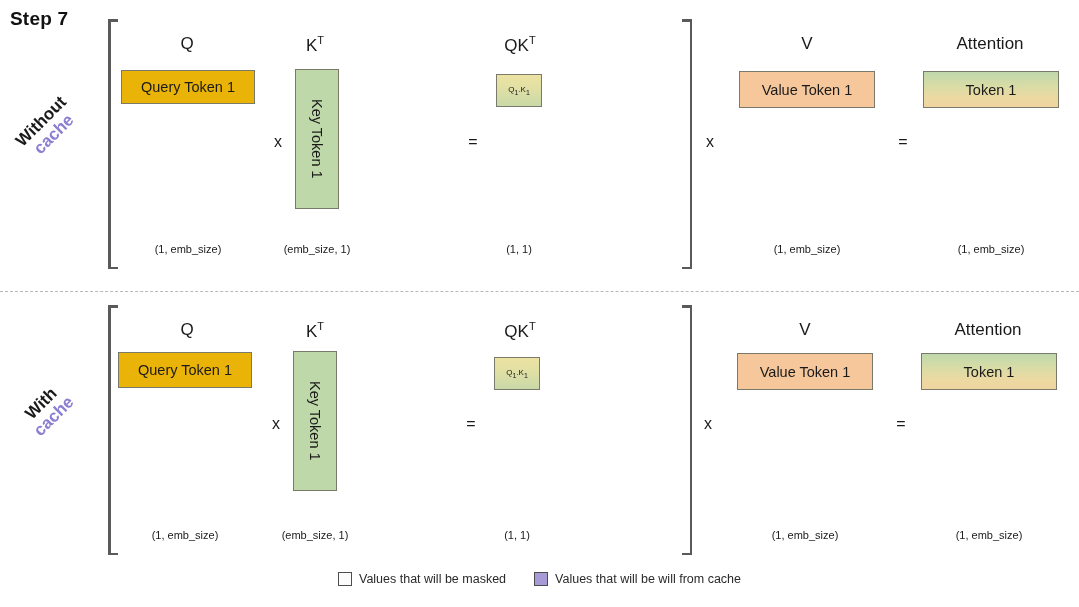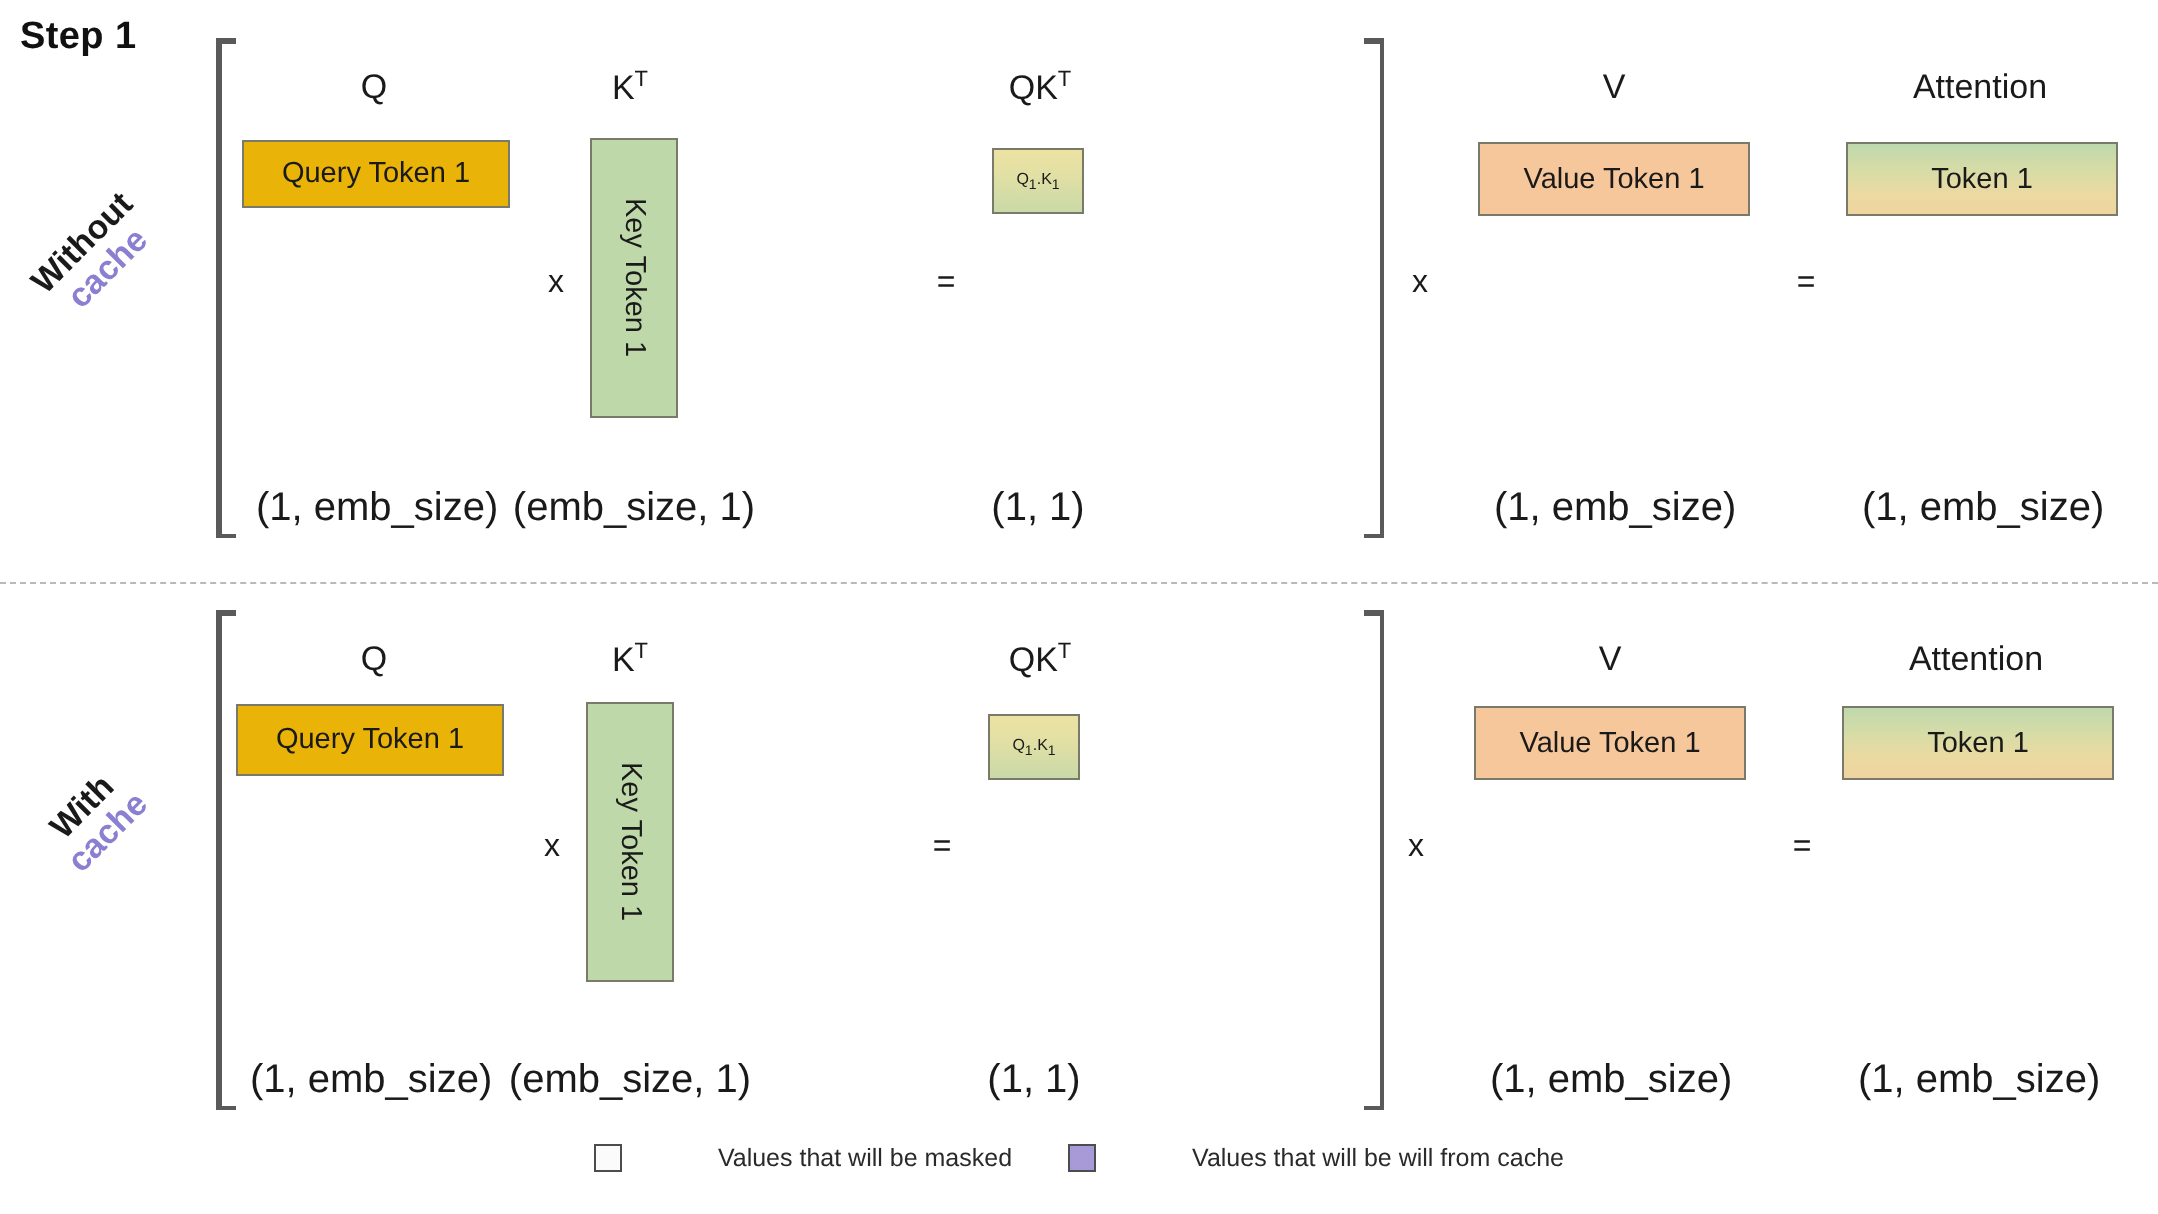--- a/index.html
+++ b/index.html
@@ -84,21 +84,21 @@
     position:absolute;
     font-size:16px;
     color:#1a1a1a;
     text-align:center;
     width:20px;
   }
 
   
   .shape{
     position:absolute;
-    font-size:20px;
+    font-size:11px;
     color:#1a1a1a;
     text-align:center;
     white-space:nowrap;
   }
 
   
   .divider{
     position:absolute;left:0;top:291px;width:1079px;height:0;
     border-top:1.4px dashed #b9b9b9;
   }
@@ -108,28 +108,28 @@
     position:absolute;left:0;top:572px;width:1079px;
     display:flex;justify-content:center;align-items:center;gap:28px;
   }
   .legend-item{display:flex;align-items:center;gap:7px;}
   .legend-swatch{
     width:14px;height:14px;box-sizing:border-box;
     border:1.3px solid #4d4d4d;
   }
   .legend-swatch.masked{background:#fbfbfb;}
   .legend-swatch.cache{background:#a79ad6;}
-  .legend-text{font-size:12.5px;color:#2a2a2a;white-space:nowrap;margin-left:41px;}
+  .legend-text{font-size:12.5px;color:#2a2a2a;white-space:nowrap;}
 </style>
 </head>
 <body>
 
 <div class="stage">
 
-  <div class="step-title">Step 1</div>
+  <div class="step-title">Step 7</div>
 
   <div class="side-label" style="left:-22px;top:110px;">
     <span class="l1">Without</span>
     <span class="l2">cache</span>
   </div>
 
   <div class="bracket left" style="left:108px;top:19px;height:250px;">
     <i class="stem"></i>
       <i class="top"></i>
       <i class="bot"></i>

